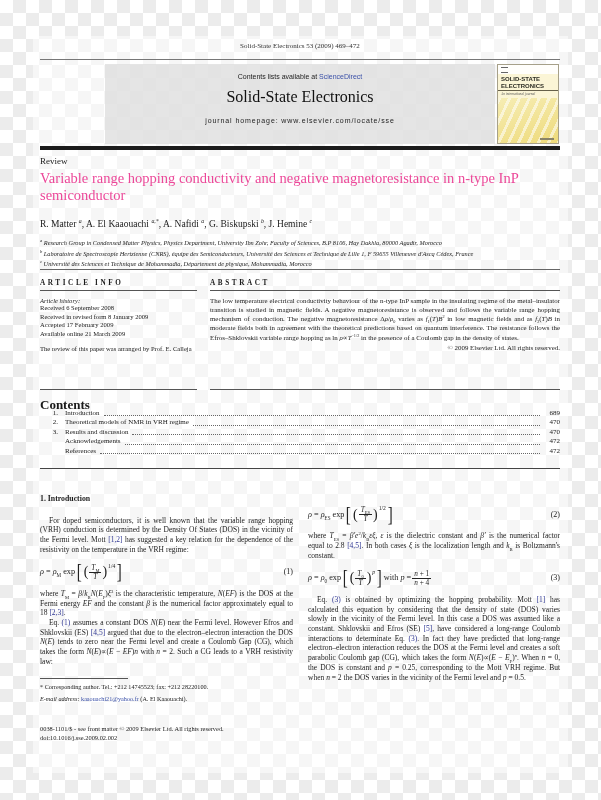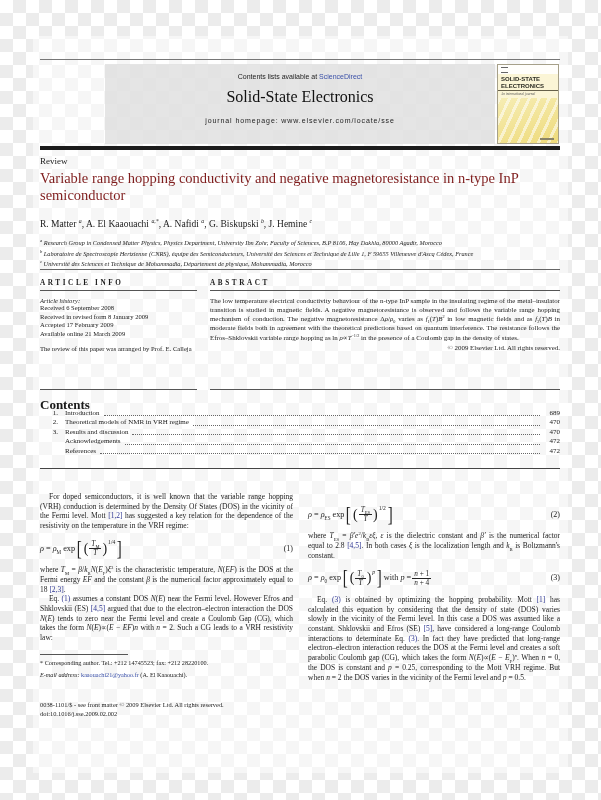--- a/index.html
+++ b/index.html
@@ -34,21 +34,21 @@
   .cover-title{font-family:"Liberation Sans",sans-serif;font-size:6px;line-height:6.5px;font-weight:bold;color:#2b2b22;padding:2px 3px 1px;border-bottom:1px solid #66604a;}
   .cover-sub{font-size:3.5px;font-style:italic;color:#555;padding:1px 3px 2px;}
   .cover-art{flex:1;background:
      repeating-linear-gradient(115deg, rgba(255,255,255,0.55) 0 3px, rgba(255,255,255,0) 3px 9px),
      linear-gradient(160deg,#f6edb4, #eeda7a);position:relative;}
   .cover-art b{position:absolute;right:4px;bottom:3px;width:14px;height:2px;background:#8a8468;}
 
   .bar{position:absolute;top:146px;left:0;width:520px;height:4px;background:#1c1c1c;}
 
   .review{position:absolute;top:156px;left:0;font-size:9px;}
-  .title{position:absolute;top:170px;left:0;width:520px;font-size:14.5px;line-height:17px;font-weight:500;color:#7f1d1d;}
+  .title{position:absolute;top:170px;left:0;width:520px;font-size:14.5px;line-height:17px;font-weight:500;color:#ec4899;}
   .authors{position:absolute;top:219px;left:0;width:520px;font-size:9.5px;}
   .affils{position:absolute;top:237px;left:0;width:520px;font-size:6.3px;line-height:8.4px;font-style:italic;color:#222;}
   .affils sup{font-size:4.5px;}
   .rule-mid{position:absolute;top:269px;left:0;width:520px;border-top:1px solid #666;}
 
   
   .infoblock{position:absolute;top:279px;left:0;width:157px;height:110px;border-bottom:1px solid #555;}
   .absblock{position:absolute;top:279px;left:170px;width:350px;height:110px;border-bottom:1px solid #555;}
   .blockhead{font-size:7.2px;font-weight:bold;letter-spacing:2.6px;padding-bottom:3px;border-bottom:1px solid #555;}
   .infoblock .hist-label{font-style:italic;font-size:6.6px;margin-top:6px;}
@@ -94,20 +94,21 @@
   .fn-rule{width:88px;border-top:1px solid #555;margin-top:11px;}
   .fn{font-size:6.2px;line-height:8.2px;margin-top:4px;text-align:left;}
   .footer{margin-top:22px;font-size:6.4px;line-height:8.6px;text-align:left;}
 </style>
 </head>
 <body>
 
 <div class="paper"></div>
 <div class="content">
 
+  <div class="masthead">Solid-State Electronics 53 (2009) 469–472</div>
   <div class="rule-top"></div>
 
   <div class="banner">
     <div class="graybox">
       <div class="line1"><span>Contents lists available at </span><span class="sd">ScienceDirect</span></div>
       <div class="jtitle">Solid-State Electronics</div>
       <div class="homepage">journal homepage: www.elsevier.com/locate/sse</div>
     </div>
     <div class="cover">
       <div class="cover-head">
@@ -189,20 +190,21 @@
   <div class="toc-row">
     <span class="toc-no"></span>
     <span class="toc-label">References</span>
     <span class="toc-leader"></span>
     <span class="toc-page">472</span>
   </div>
 </div>
   <div class="rule-sec"></div>
 
   <div class="col col-l">
+    <div class="sech">1. Introduction</div>
     <p class="ind"><span>For doped semiconductors, it is well known that the variable range hopping (VRH) conduction is determined by the Density Of States (DOS) in the vicinity of the Fermi level. Mott </span><span class="ref">[1,2]</span><span> has suggested a key relation for the dependence of the resistivity on the temperature in the VRH regime:</span></p>
 
     <div class="eq">
       <span class="eq-math">
         <span><span class="i">ρ</span><span> = </span><span class="i">ρ</span><span class="sub">M</span><span> exp</span></span>
         <span class="brk">[</span>
         <span class="prn">(</span>
         <span class="frac">
             <span class="fr-n"><span class="i">T</span><span class="sub">M</span></span>
             <span class="fr-d"><span class="i">T</span></span>

